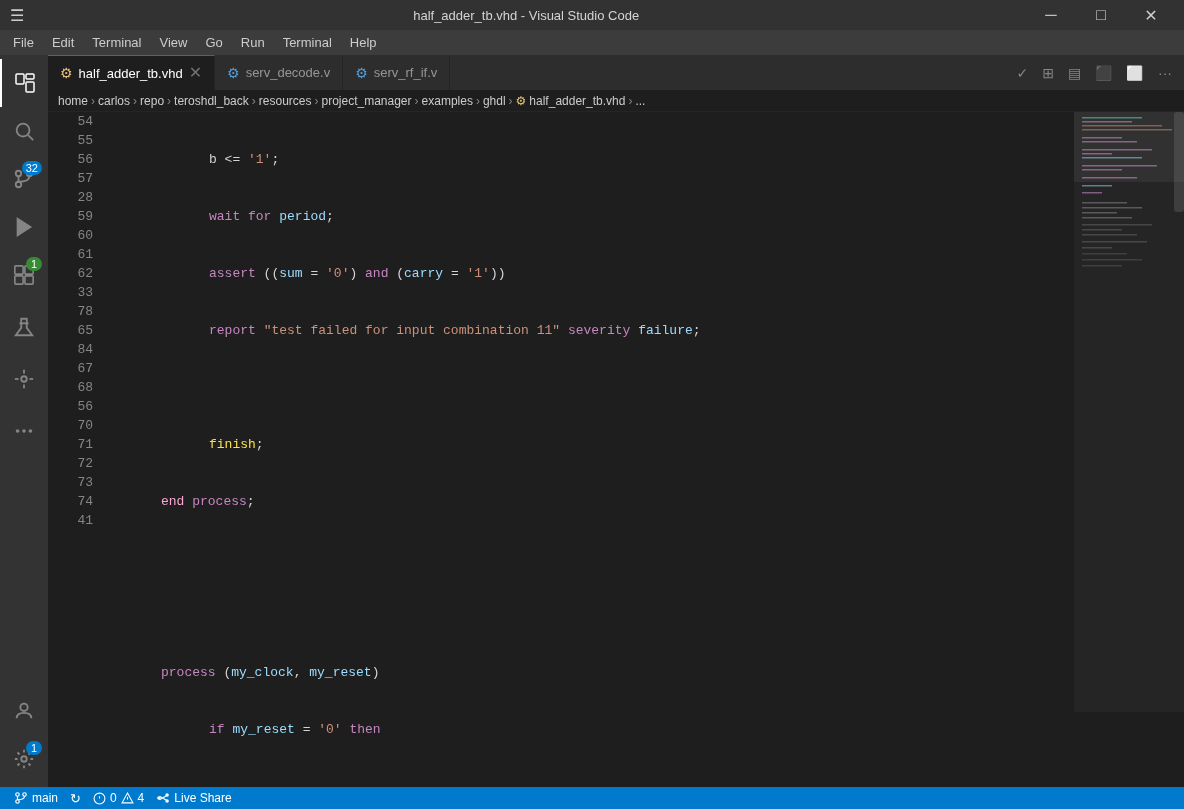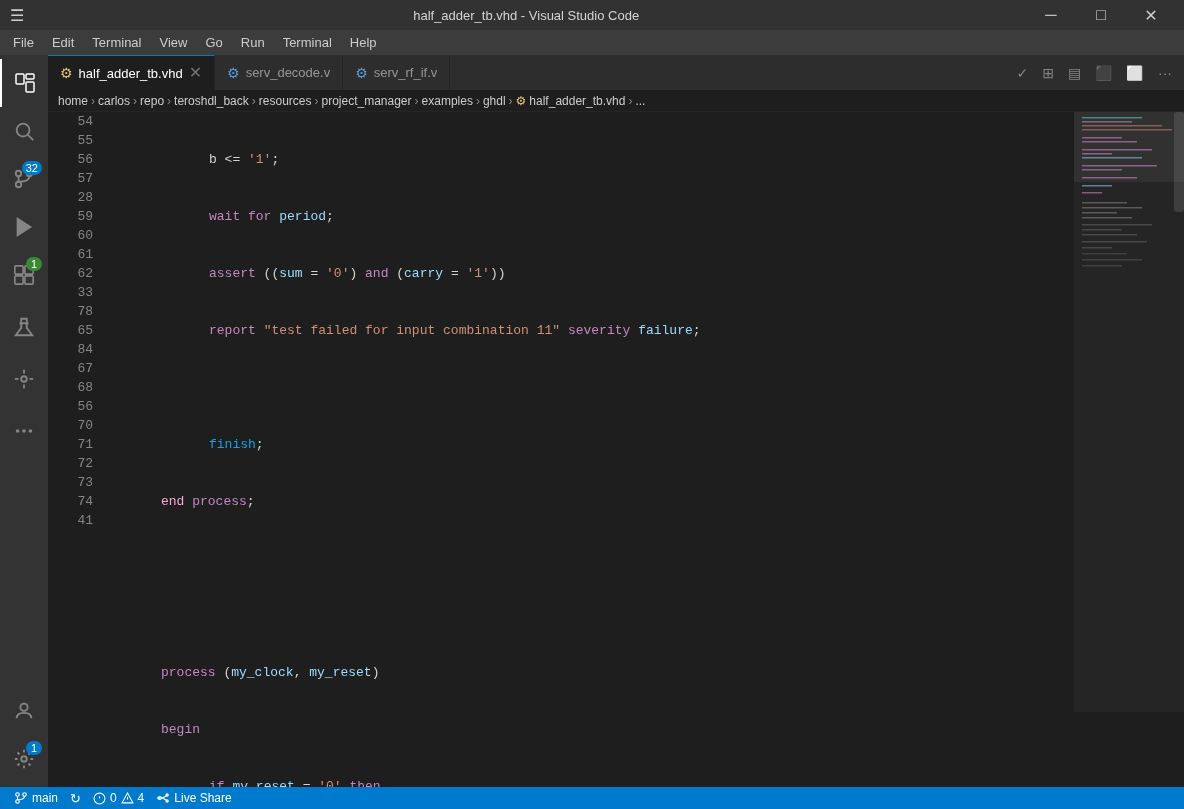--- a/index.html
+++ b/index.html
@@ -446,32 +446,29 @@
           <span style="display:inline-block;width:96px;"></span><span style="color:#c586c0;">wait for</span><span style="color:#d4d4d4;"> </span><span style="color:#9cdcfe;">period</span><span style="color:#d4d4d4;">;</span>
         </div>
         <div class="code-line">
           <span style="display:inline-block;width:96px;"></span><span style="color:#c586c0;">assert</span><span style="color:#d4d4d4;"> ((</span><span style="color:#9cdcfe;">sum</span><span style="color:#d4d4d4;"> = </span><span style="color:#ce9178;">'0'</span><span style="color:#d4d4d4;">) </span><span style="color:#c586c0;">and</span><span style="color:#d4d4d4;"> (</span><span style="color:#9cdcfe;">carry</span><span style="color:#d4d4d4;"> = </span><span style="color:#ce9178;">'1'</span><span style="color:#d4d4d4;">))</span>
         </div>
         <div class="code-line">
           <span style="display:inline-block;width:96px;"></span><span style="color:#c586c0;">report</span><span style="color:#d4d4d4;"> </span><span style="color:#ce9178;">"test failed for input combination 11"</span><span style="color:#d4d4d4;"> </span><span style="color:#c586c0;">severity</span><span style="color:#d4d4d4;"> </span><span style="color:#9cdcfe;">failure</span><span style="color:#d4d4d4;">;</span>
         </div>
         <div class="code-line">&nbsp;</div>
         <div class="code-line">
-          <span style="display:inline-block;width:96px;"></span><span style="color:#0ea5e9;">finish</span><span style="color:#d4d4d4;">;</span>
+          <span style="display:inline-block;width:96px;"></span><span style="color:#fde047;">finish</span><span style="color:#d4d4d4;">;</span>
         </div>
         <div class="code-line">
           <span style="display:inline-block;width:48px;"></span><span style="color:#f9a8d4;">end</span><span style="color:#d4d4d4;"> </span><span style="color:#c586c0;">process</span><span style="color:#d4d4d4;">;</span>
         </div>
         <div class="code-line">&nbsp;</div>
         <div class="code-line">&nbsp;</div>
         <div class="code-line">
           <span style="display:inline-block;width:48px;"></span><span style="color:#c586c0;">process</span><span style="color:#d4d4d4;"> (</span><span style="color:#9cdcfe;">my_clock</span><span style="color:#d4d4d4;">, </span><span style="color:#9cdcfe;">my_reset</span><span style="color:#d4d4d4;">)</span>
-        </div>
-        <div class="code-line">
-          <span style="display:inline-block;width:48px;"></span><span style="color:#c586c0;">begin</span>
         </div>
         <div class="code-line">
           <span style="display:inline-block;width:96px;"></span><span style="color:#c586c0;">if</span><span style="color:#d4d4d4;"> </span><span style="color:#9cdcfe;">my_reset</span><span style="color:#d4d4d4;"> = </span><span style="color:#ce9178;">'0'</span><span style="color:#d4d4d4;"> </span><span style="color:#c586c0;">then</span>
         </div>
         
         
         
         
         
         

